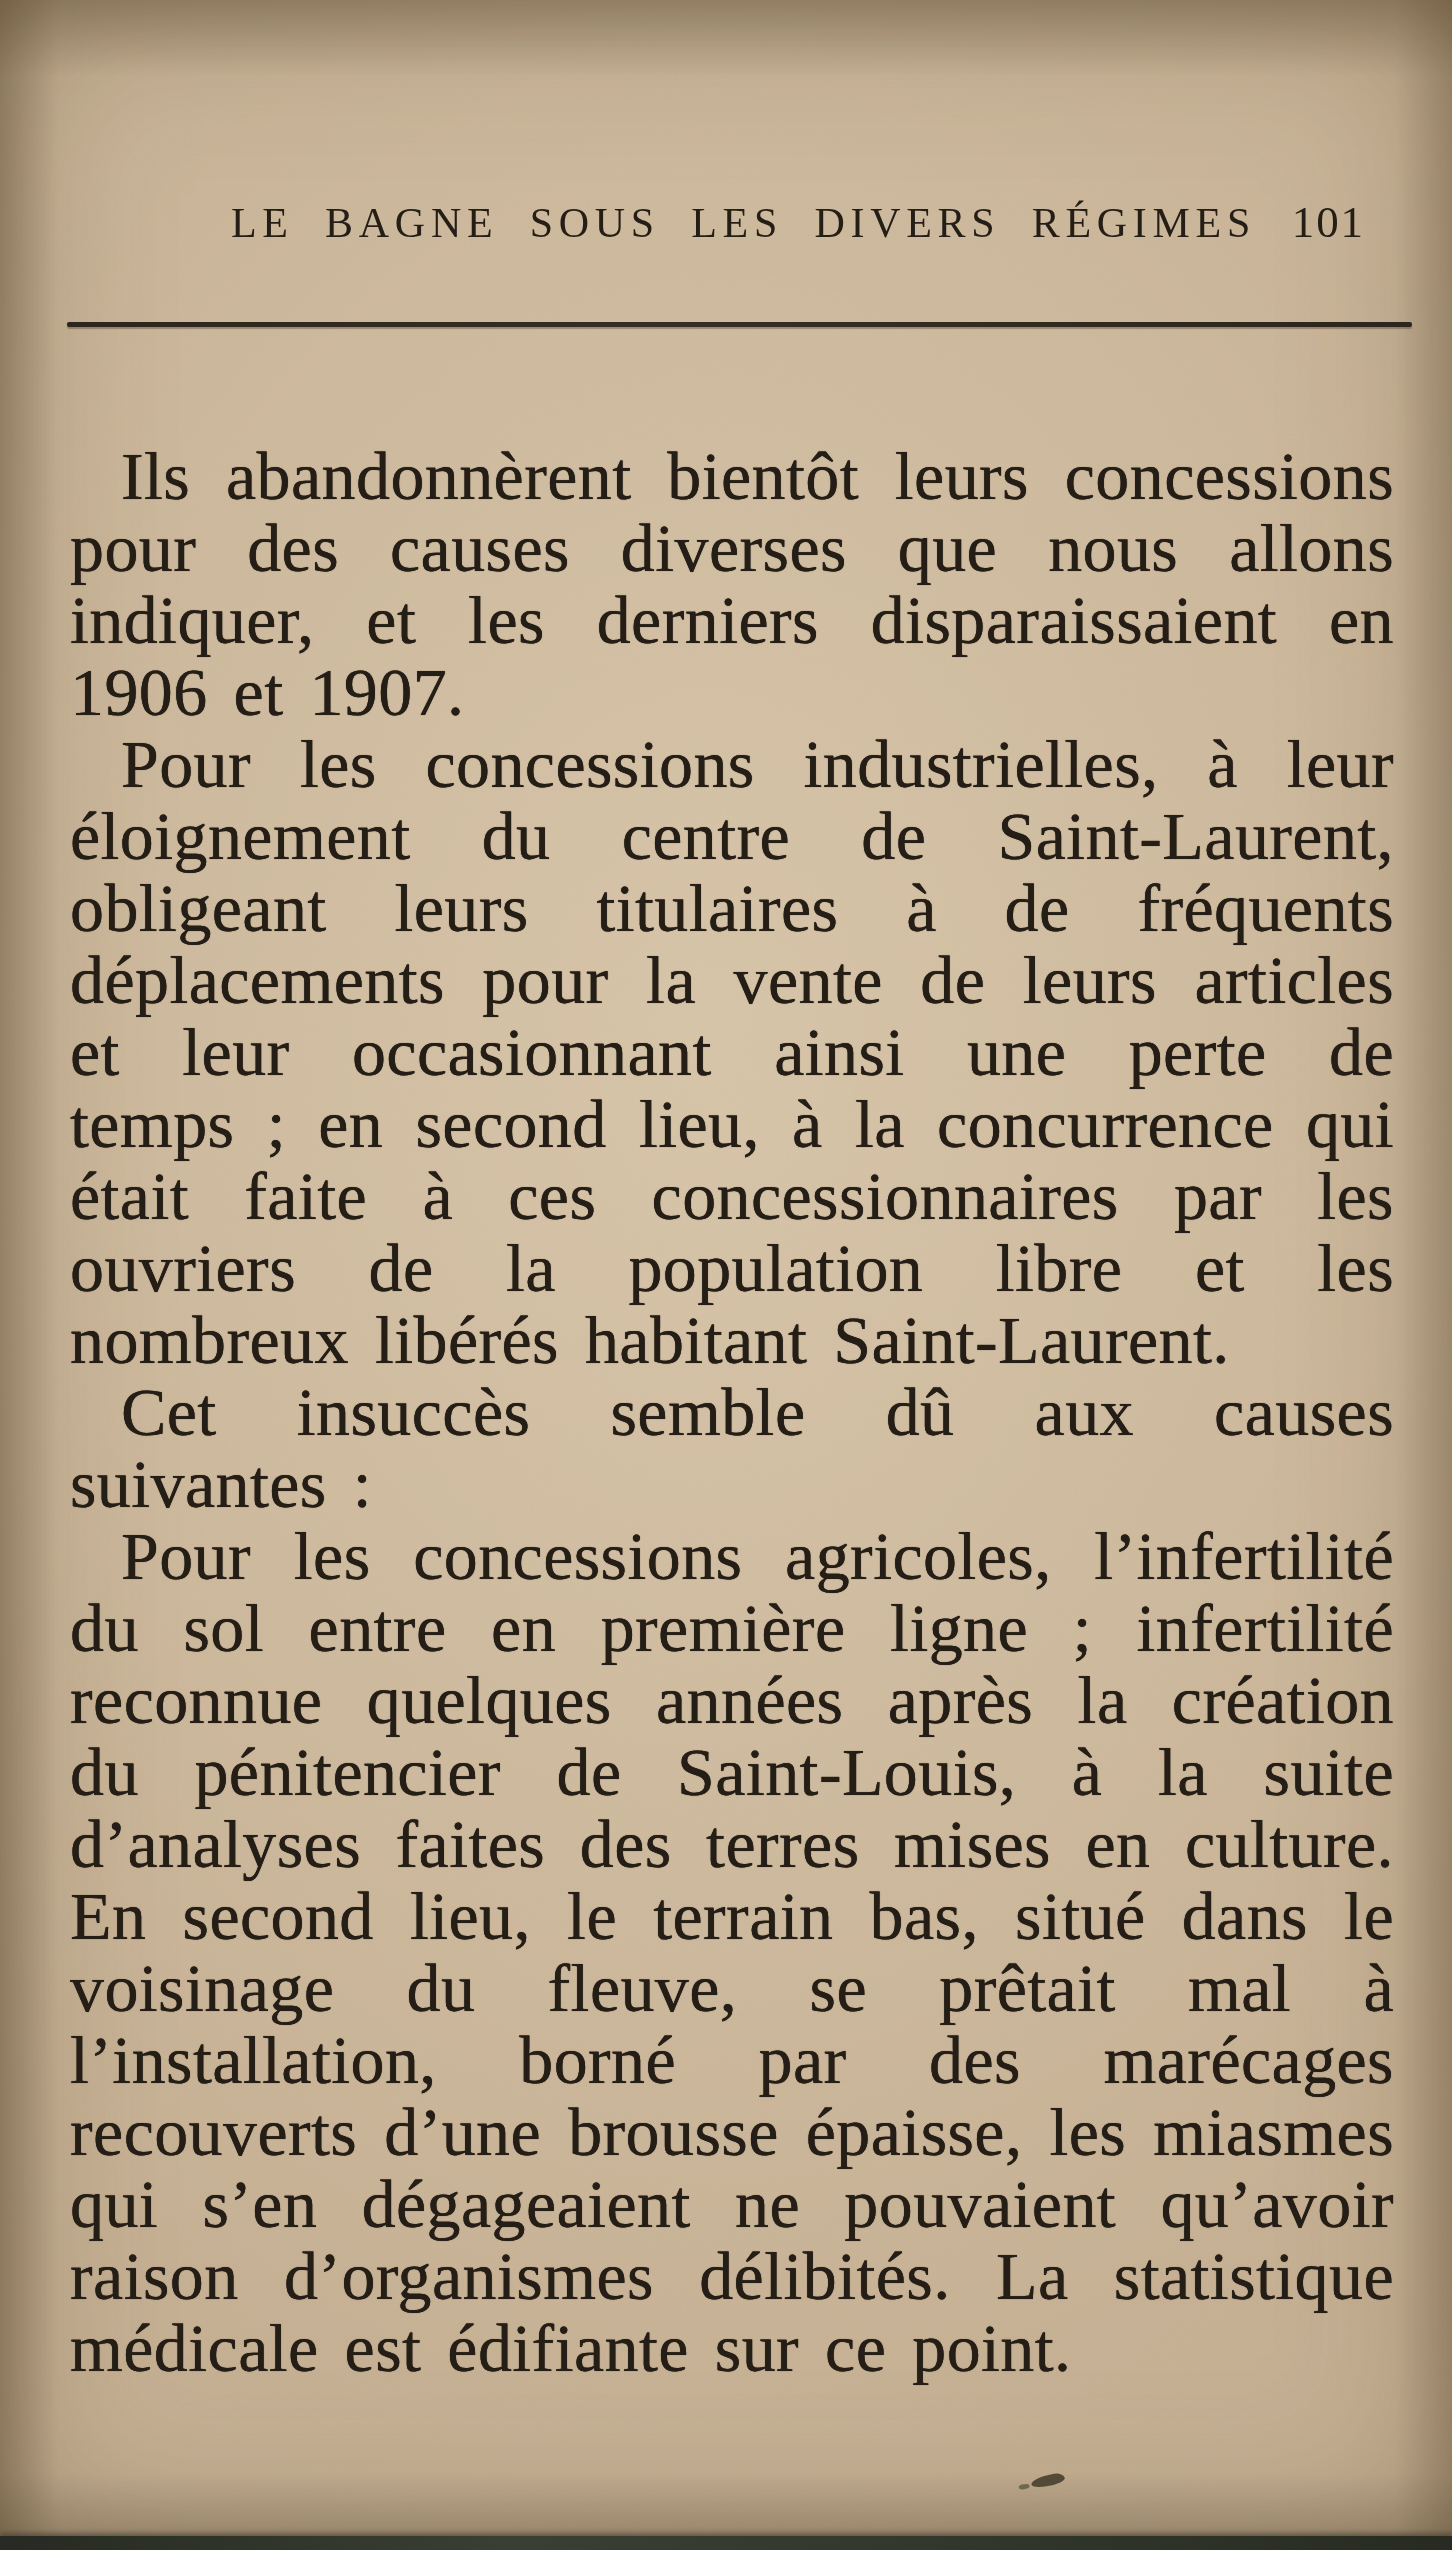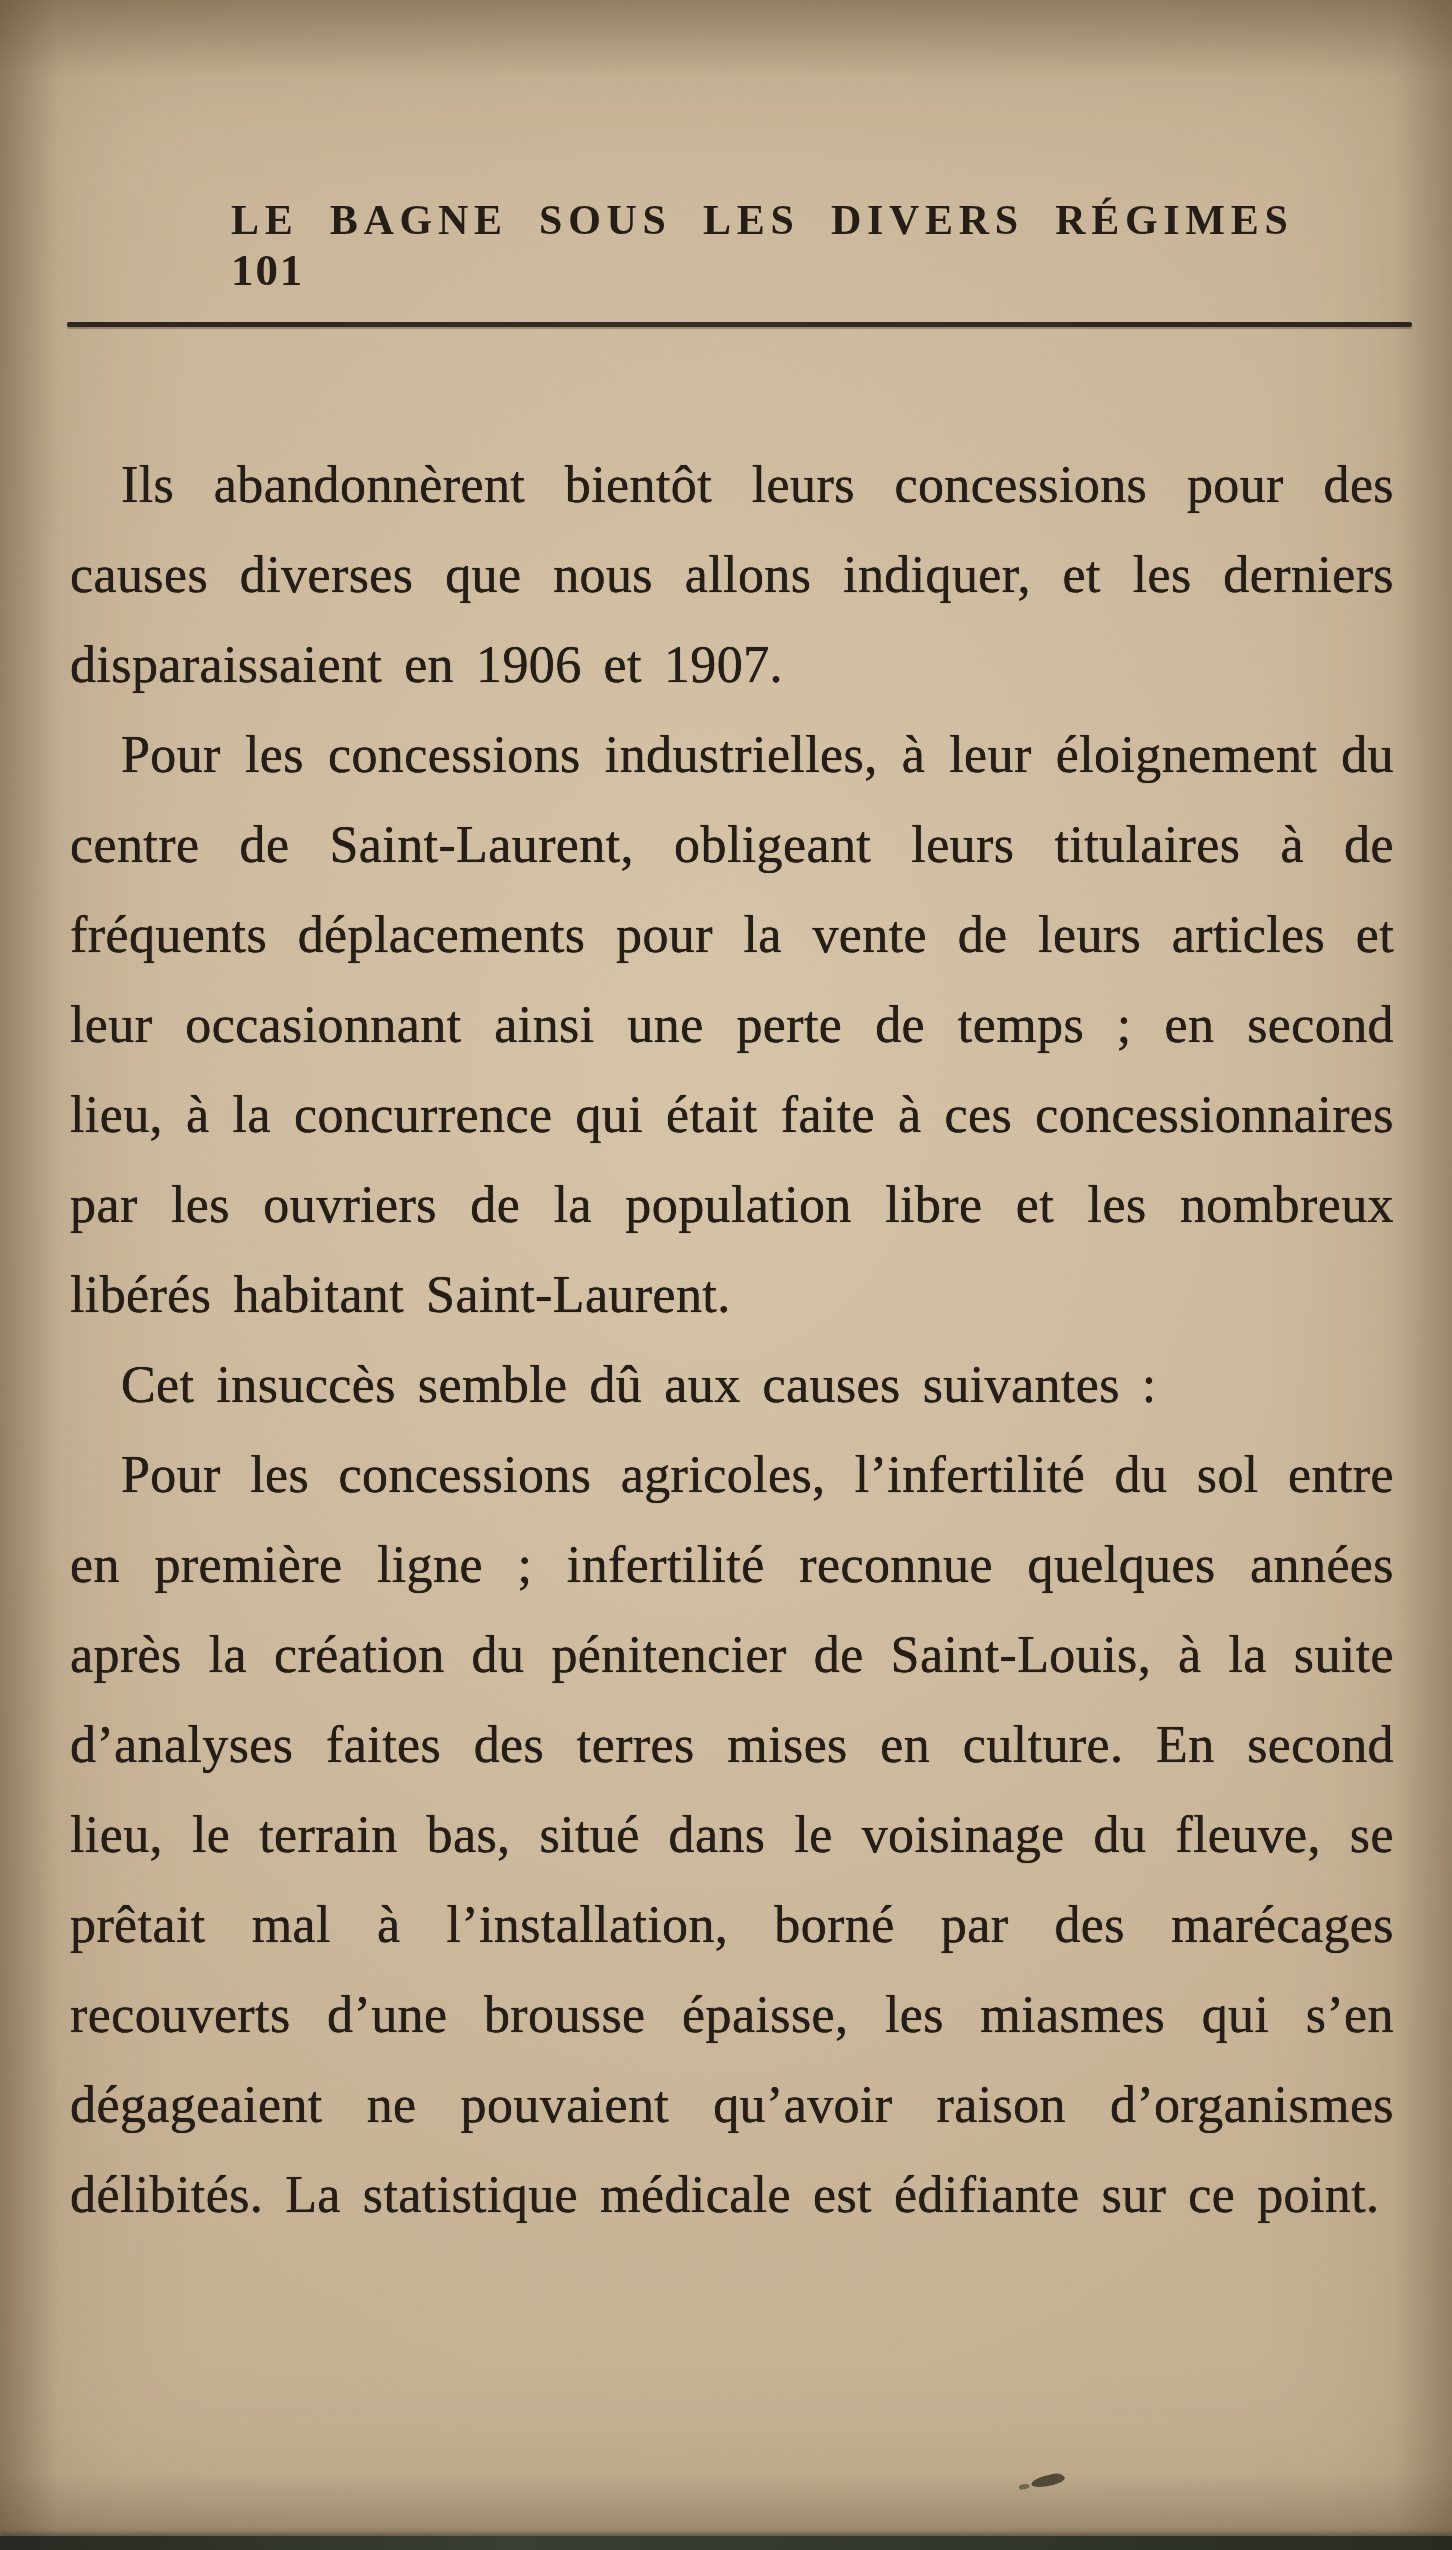--- a/index.html
+++ b/index.html
@@ -32,26 +32,25 @@
     pointer-events: none;
   }
   .running-header {
     position: absolute;
     top: 196px;
     left: 231px;
     right: 88px;
     display: flex;
     justify-content: space-between;
     align-items: baseline;
-    font-weight: bold;
+    font-weight: normal;
     font-size: 42px;
     letter-spacing: 5.7px;
     word-spacing: 15.2px;
     white-space: nowrap;
-    flex-direction: column;
   }
   .page-number {
     font-size: 45px;
     letter-spacing: 1.9px;
     word-spacing: normal;
     text-align: right;
   }
   .divider-rule {
     position: absolute;
     top: 322px;
@@ -60,22 +59,22 @@
     height: 4.8px;
     background: linear-gradient(90deg, #2c261e 0%, #352e24 45%, #2c261e 100%);
     border-radius: 1.9px;
     box-shadow: 0 1.9px 1px rgba(60,50,36,0.35);
   }
   .page-body {
     position: absolute;
     top: 440px;
     left: 70px;
     width: 1324px;
-    font-size: 52px;
-    line-height: 90px;
+    font-size: 68px;
+    line-height: 72px;
     text-align: justify;
     word-spacing: 8.6px;
     letter-spacing: 0.4px;
   }
   .page-body p {
     margin: 0;
     text-indent: 51px;
     text-shadow: 0 0 0.9px rgba(36,30,22,0.85), 0 0 0.4px rgba(36,30,22,0.7);
   }
   .ink-smudge {

